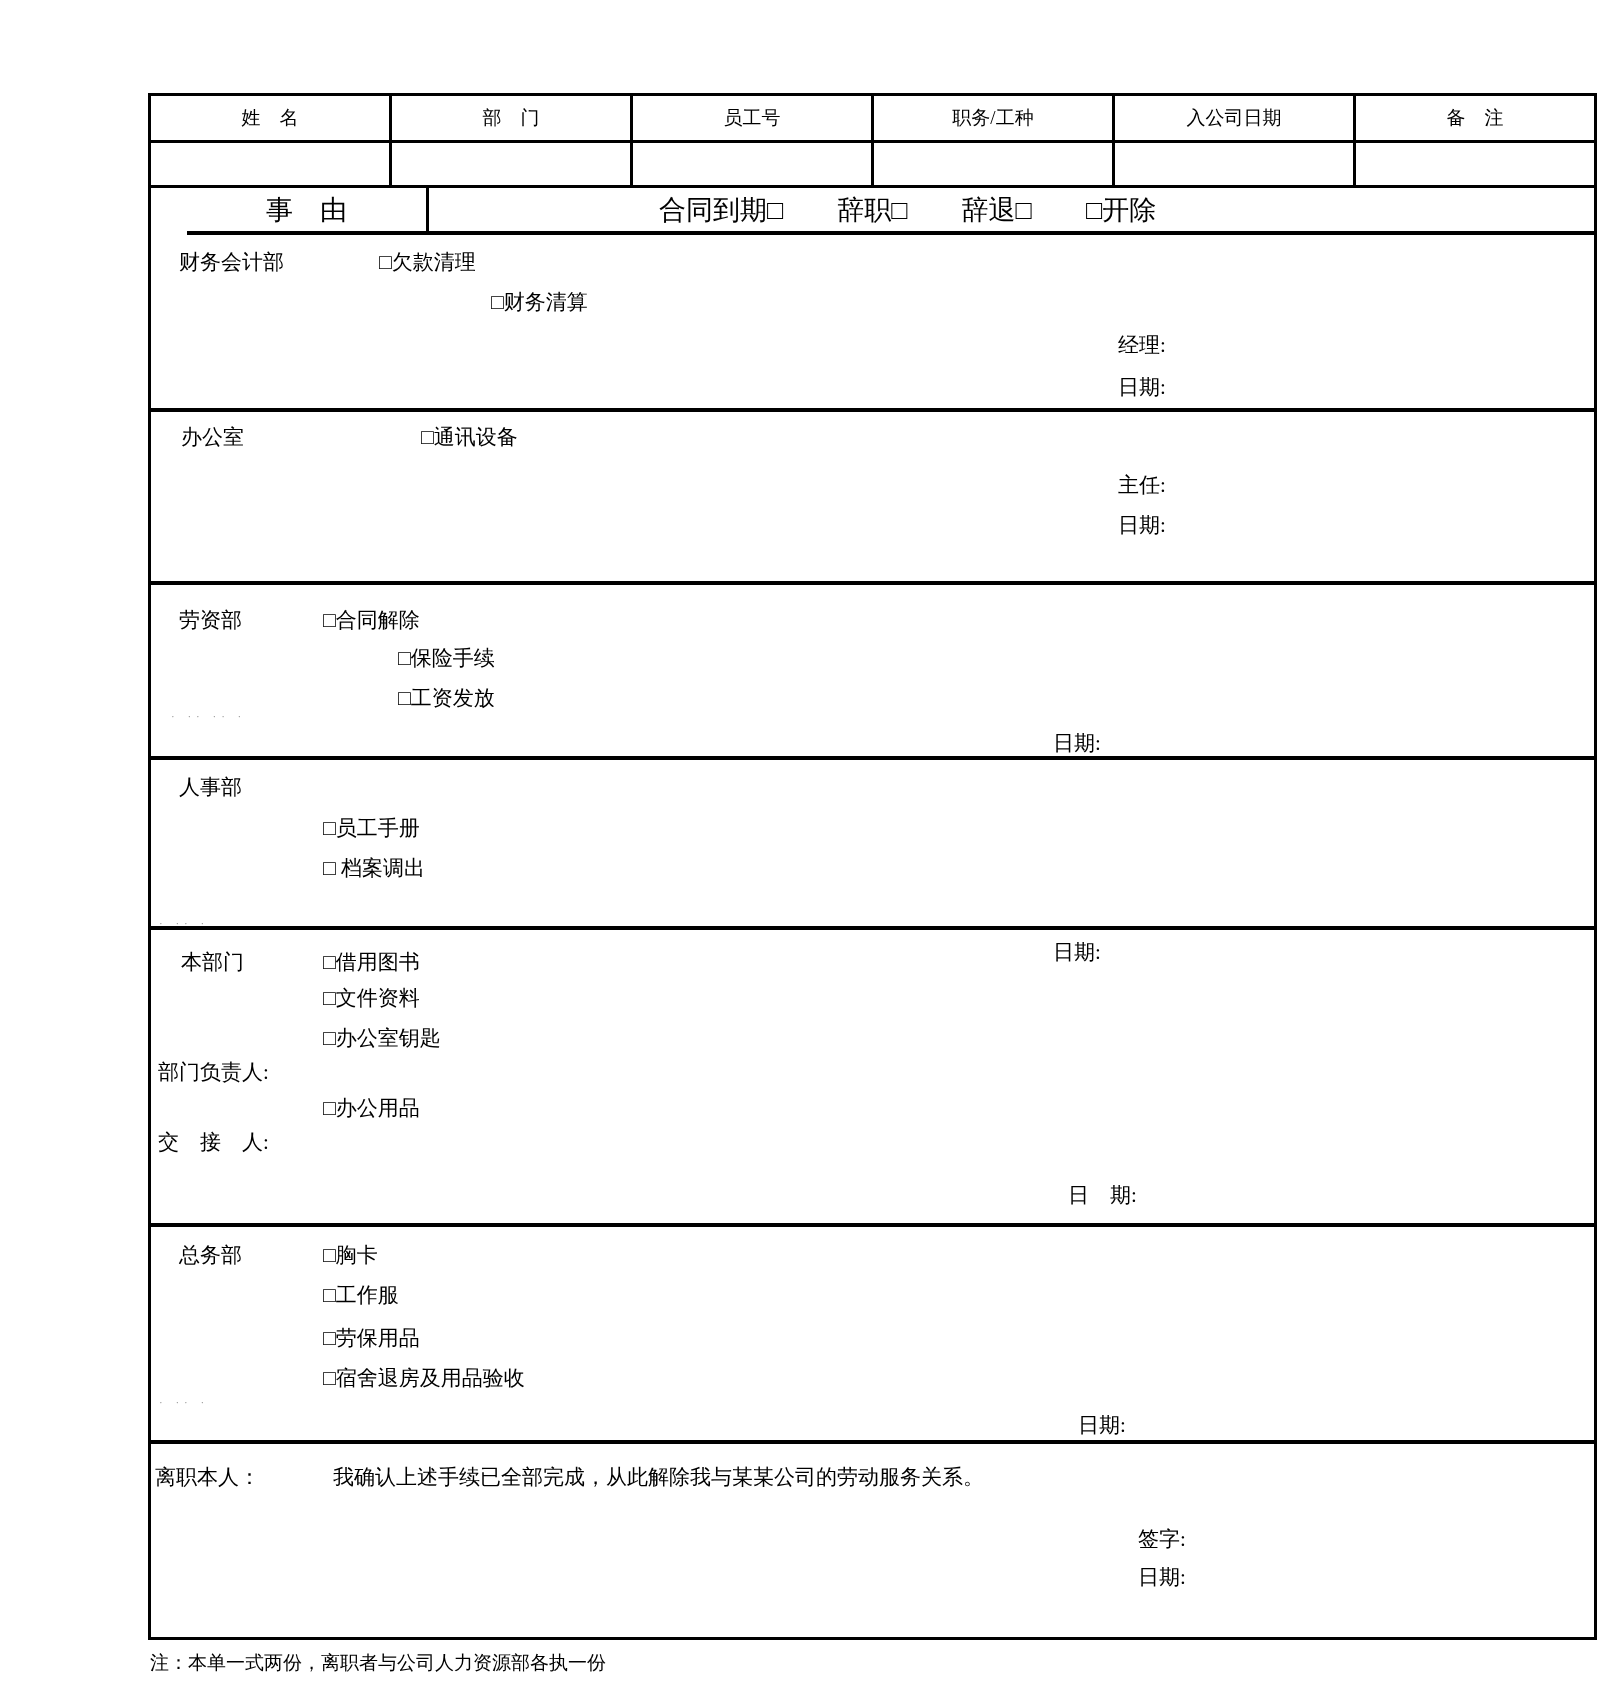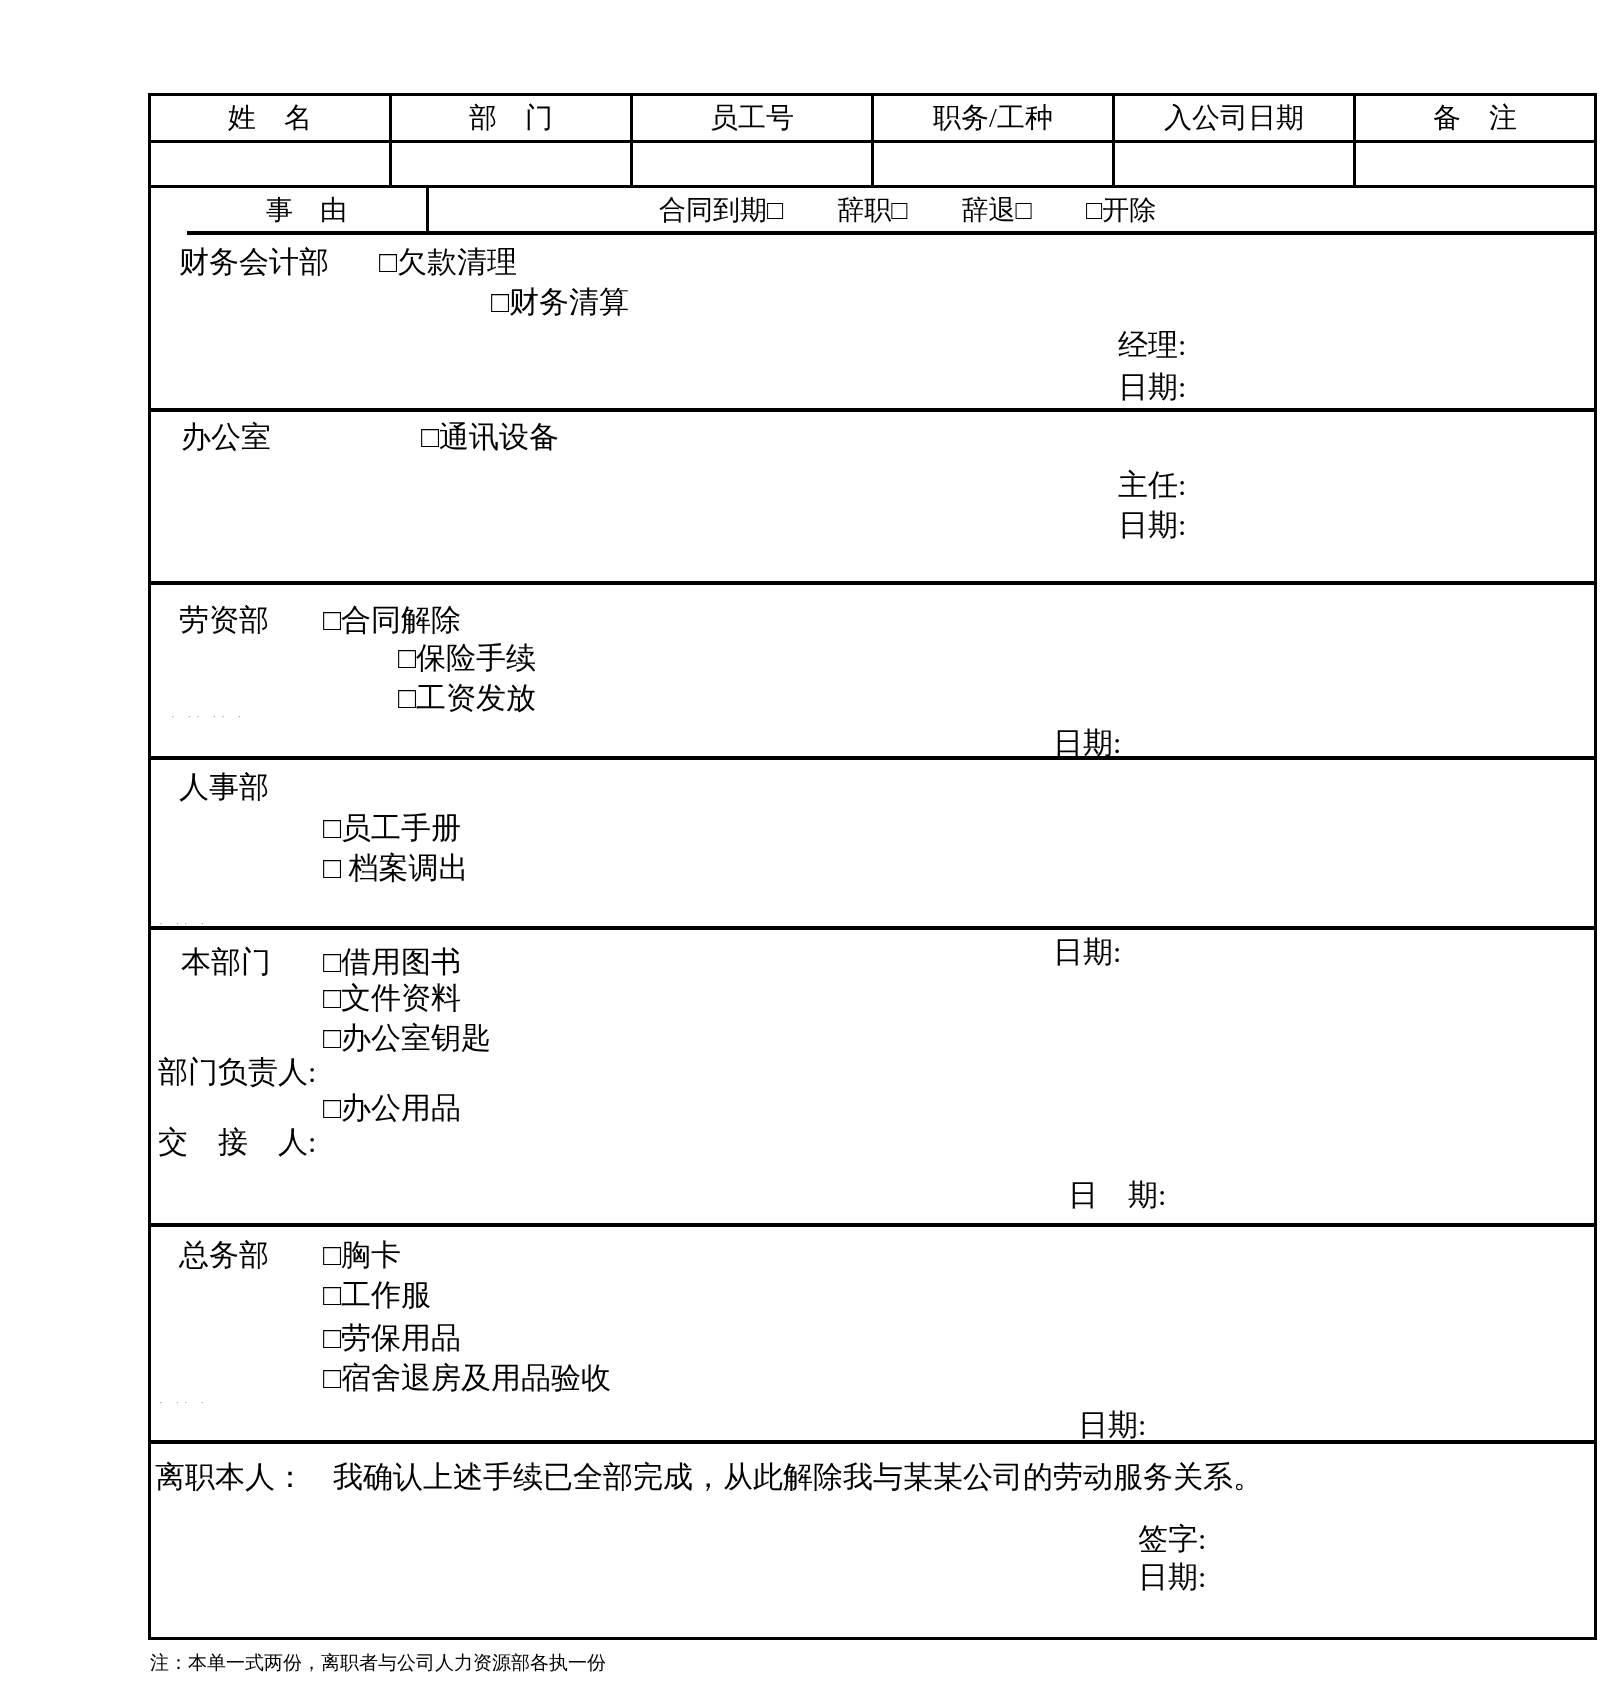--- a/index.html
+++ b/index.html
@@ -7,29 +7,29 @@
         font-family:"Liberation Serif","DejaVu Serif",serif;color:#000;overflow:hidden;}
   .title{position:absolute;top:6px;left:0;width:1525px;text-align:center;
          font-size:54px;font-weight:bold;letter-spacing:3px;}
   .tbl{position:absolute;left:148px;top:93px;width:1449px;height:1547px;
        border:3px solid #000;box-sizing:border-box;overflow:hidden;background:#fff;}
   .row{display:flex;box-sizing:border-box;width:100%;}
   .header-row{height:47px;border-bottom:3px solid #000;}
   .empty-row{height:45px;border-bottom:3px solid #000;}
   .reason-row{height:47px;border-bottom:4px solid #000;margin-left:36px;}
   .hcell{flex:1;display:flex;align-items:center;justify-content:center;
-         font-size:28px;border-right:3px solid #000;box-sizing:border-box;white-space:pre;}
+         font-size:19px;border-right:3px solid #000;box-sizing:border-box;white-space:pre;}
   .hcell:last-child{border-right:none;font-family:Liberation Serif, serif;}
   .rcell-label{width:242px;display:flex;align-items:center;justify-content:center;
          font-size:27px;border-right:3px solid #000;box-sizing:border-box;white-space:pre;}
   .rcell-opts{flex:1;display:flex;align-items:center;padding-left:230px;
          font-size:27px;box-sizing:border-box;white-space:pre;}
   .section{position:relative;box-sizing:border-box;border-bottom:4px solid #000;width:100%;}
   .section:last-child{border-bottom:none;}
-  .line{position:absolute;font-size:30px;line-height:30px;white-space:pre;}
+  .line{position:absolute;font-size:21px;line-height:30px;white-space:pre;}
   .faint{position:absolute;font-size:11px;letter-spacing:5px;color:#333;opacity:.55;
          line-height:11px;white-space:pre;}
   .note{position:absolute;left:150px;top:1650px;font-size:19px;white-space:pre;}
 </style>
 </head>
 <body>
 
 <div class="page">
 
 

